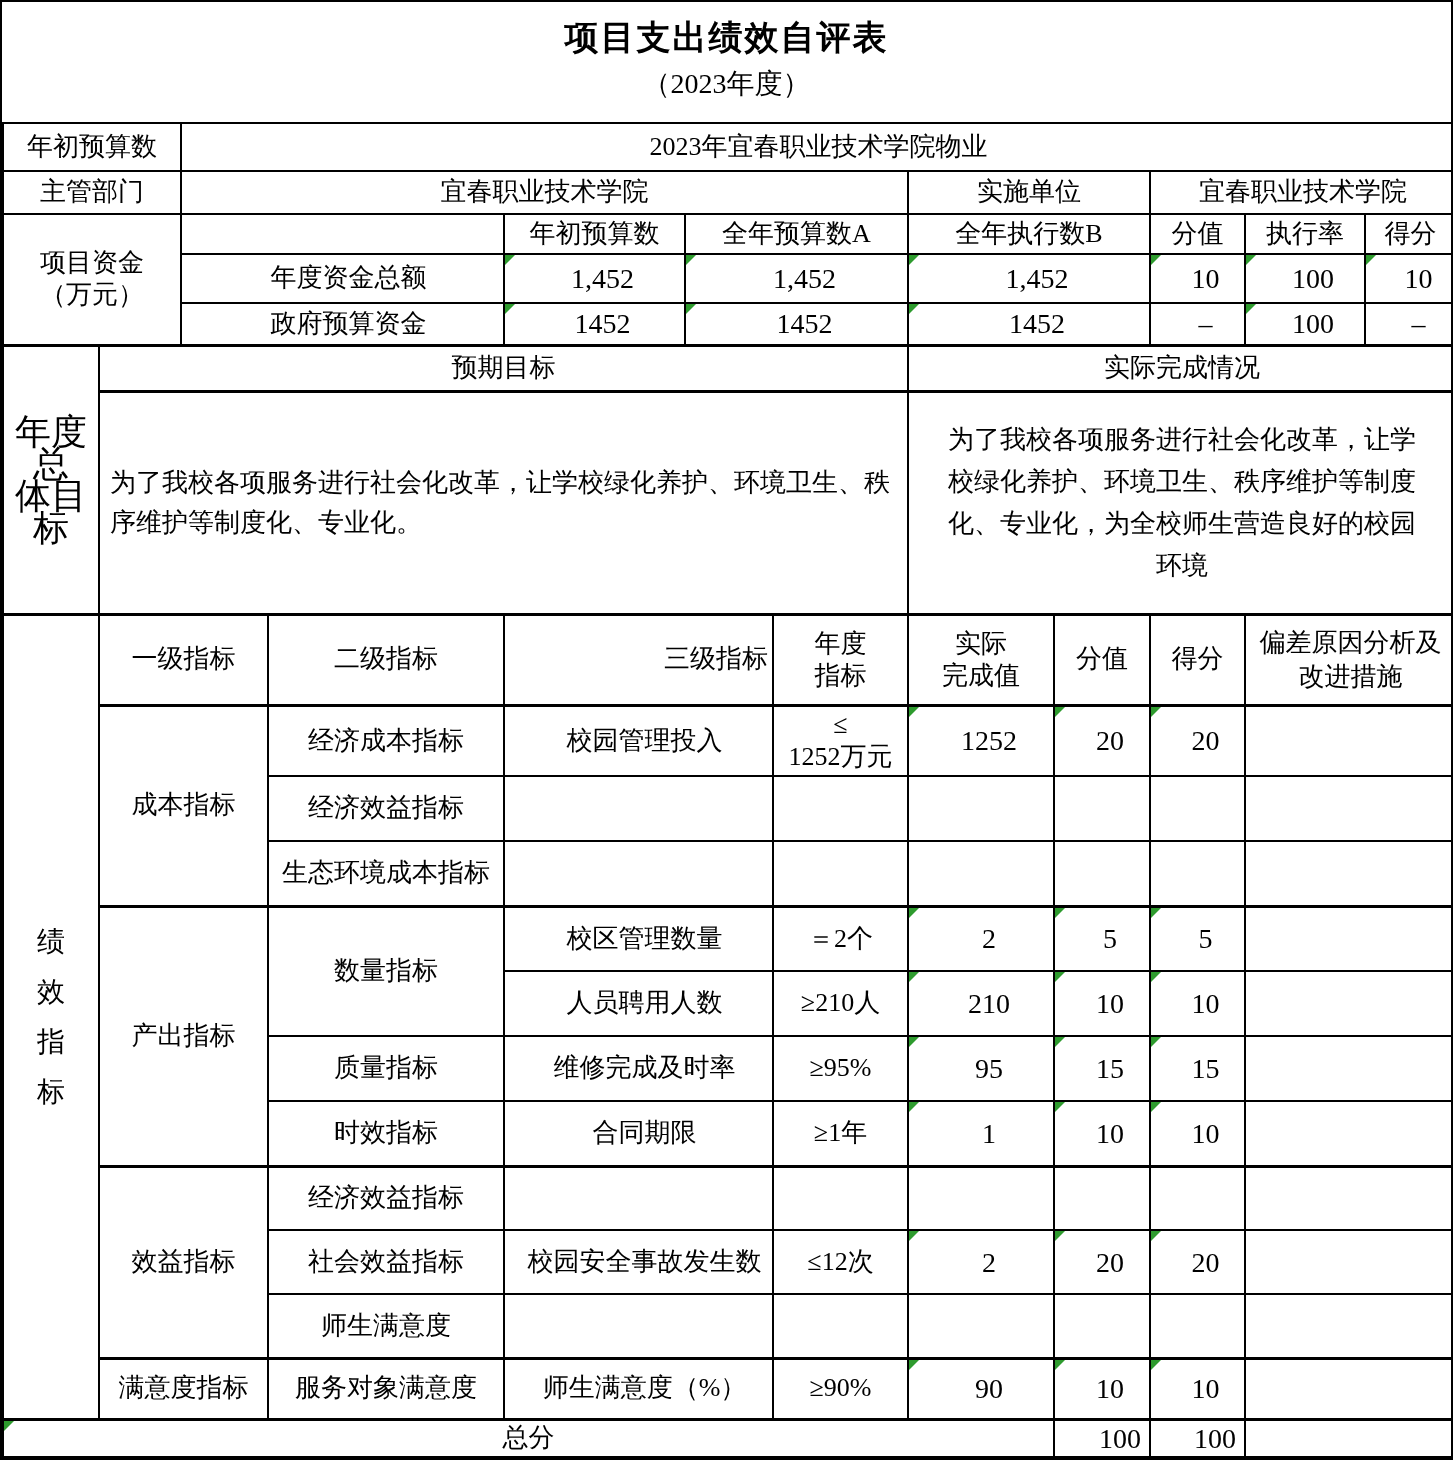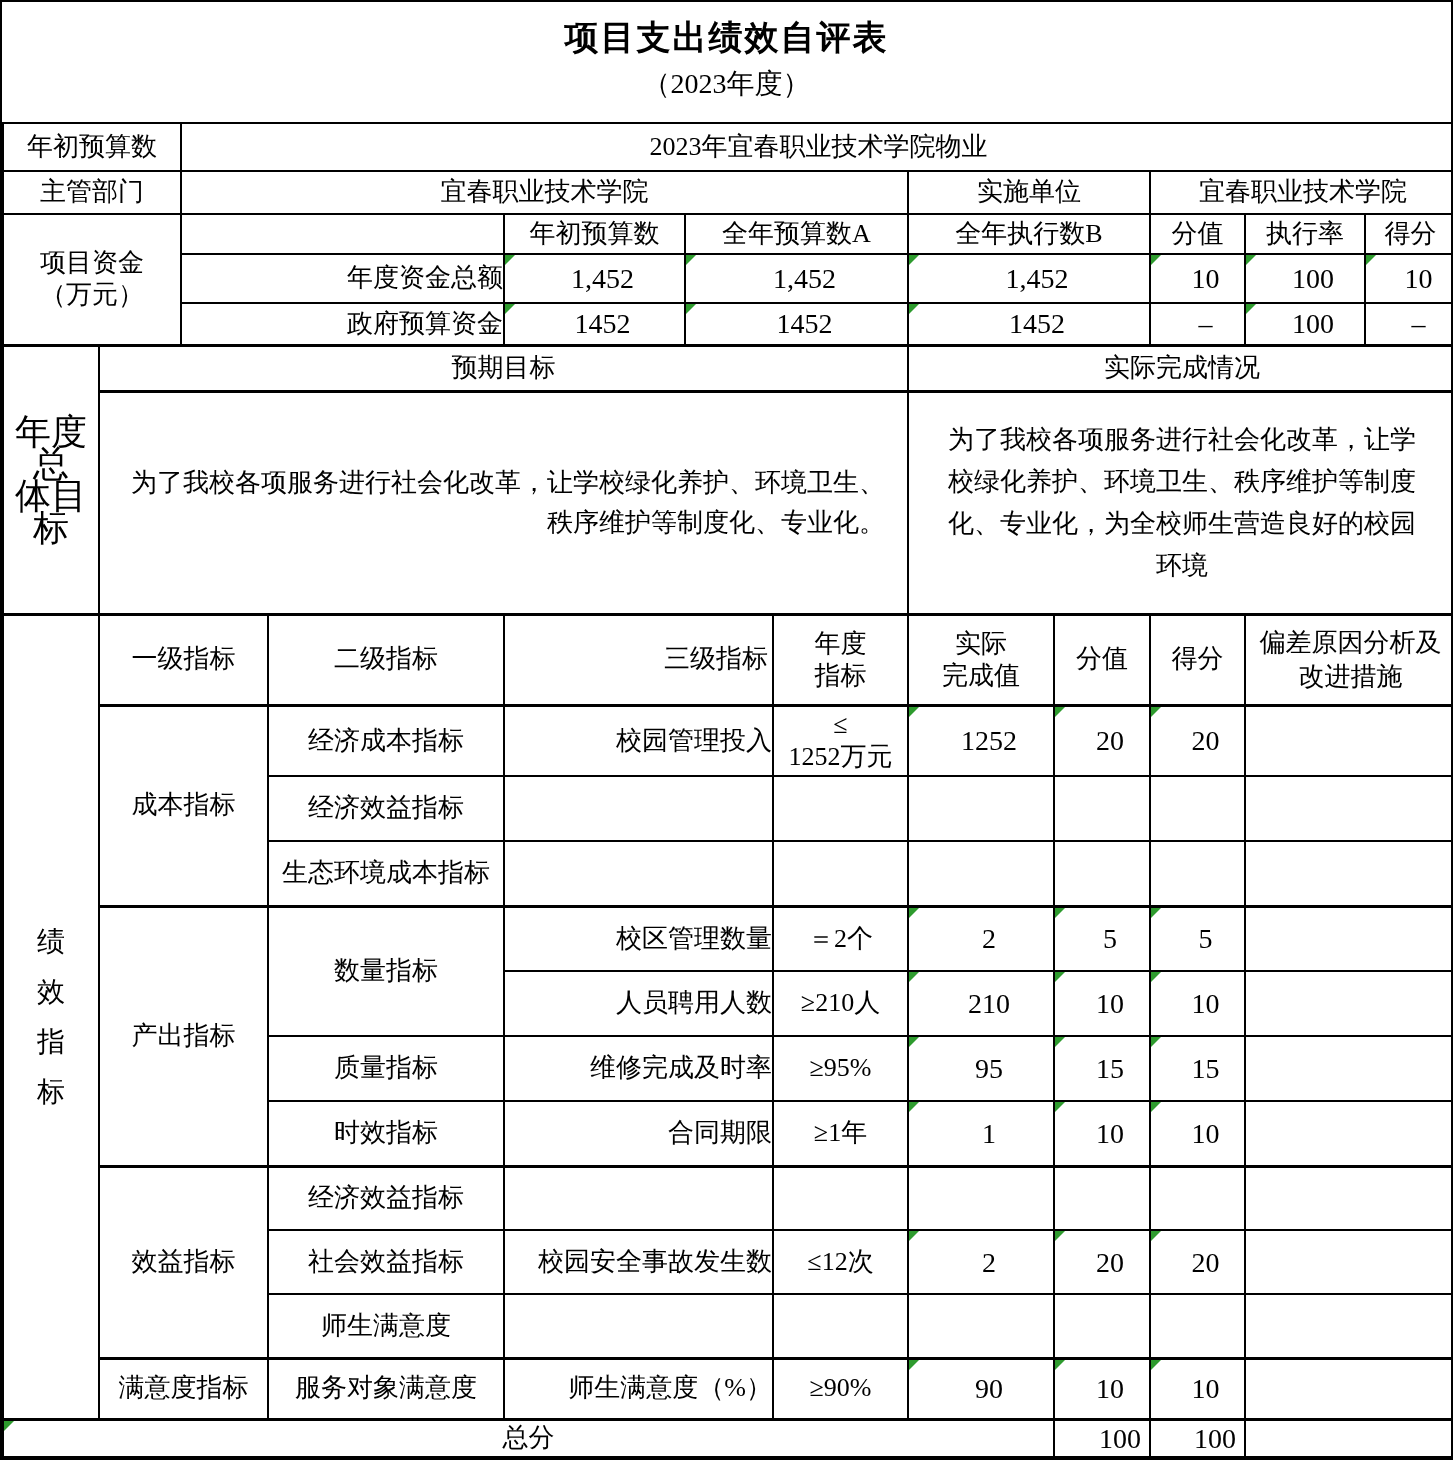--- a/index.html
+++ b/index.html
@@ -3,28 +3,28 @@
 <meta charset="utf-8">
 <style>
   html,body{margin:0;padding:0;background:#ffffff;}
   body{width:1453px;height:1469px;font-family:"Liberation Serif","DejaVu Serif",serif;color:#000;}
   .sheet{box-sizing:border-box;width:1453px;height:1460px;border:2px solid #000;background:#fff;}
   .titleblock{height:120px;display:flex;flex-direction:column;align-items:center;justify-content:flex-start;padding-top:16px;box-sizing:border-box;}
   .title{font-size:34px;font-weight:bold;letter-spacing:2px;line-height:40px;}
   .subtitle{font-size:28px;line-height:40px;margin-top:6px;}
   table{border-collapse:collapse;table-layout:fixed;width:1449px;}
   td{border:2px solid #000;padding:0;text-align:center;vertical-align:middle;font-size:26px;line-height:1.25;position:relative;overflow:hidden;word-break:break-all;}
-  td.left{text-align:right;padding-left:12px;}
+  td.left{text-align:center;padding-left:12px;}
   td.right{text-align:right;padding-right:4px;}
   td.num{font-size:28px;padding-left:16px;}
   td.rnum{font-size:28px;text-align:right;padding-right:8px;}
   tr.bt3 td{border-top-width:3px;}
   .two-line div{line-height:32px;}
   .goal-label{font-size:36px;line-height:38px;}
-  .goal-text{font-size:26px;line-height:40px;padding:0 22px;text-align:right;}
+  .goal-text{font-size:26px;line-height:40px;padding:0 10px;text-align:left;}
   .goal-text-r{font-size:26px;line-height:42px;padding:0 28px;text-align:center;}
   .vlabel div{font-size:28px;line-height:50px;}
   .flag{position:absolute;top:0;left:0;width:0;height:0;border-top:10px solid #2e9b2e;border-right:10px solid transparent;}
   .dev-head div{line-height:34px;}
 </style>
 </head>
 <body>
 
 <div class="sheet">
 

